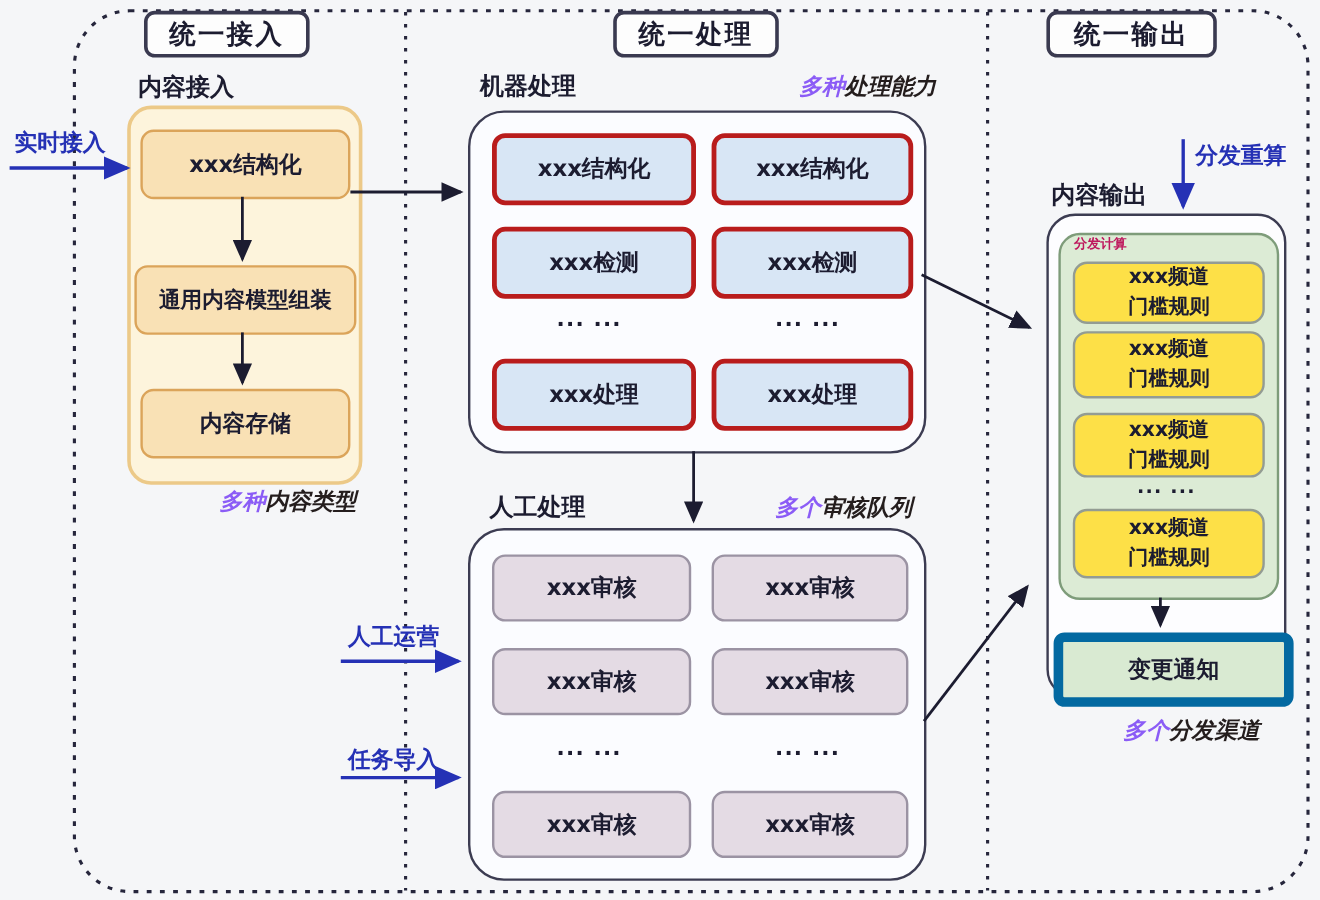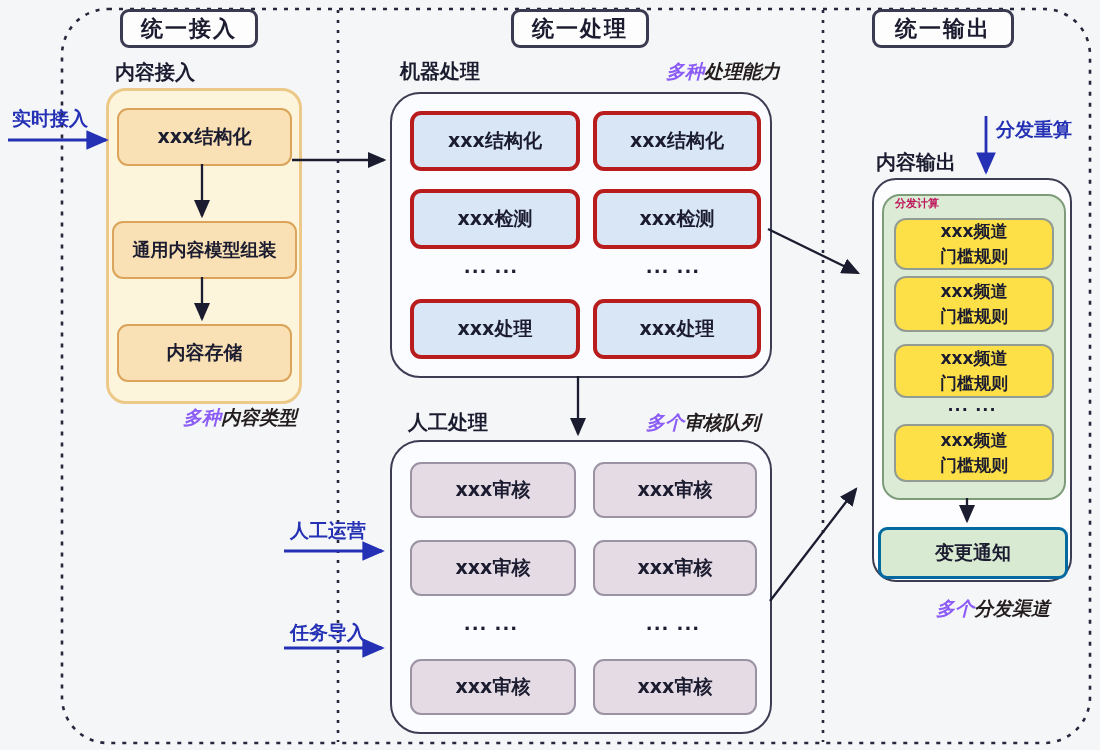--- a/index.html
+++ b/index.html
@@ -33,21 +33,21 @@
 
   .box{
     position:absolute;z-index:6;
     display:flex;align-items:center;justify-content:center;
     font-weight:bold;font-size:19px;border-radius:11px;text-align:center;
   }
   .access-box{background:#f9e1b5;border:2px solid #dba45a;}
   .machine-box{background:#d8e6f5;border:4px solid #b91c1c;}
   .manual-box{background:#e4dbe4;border:2px solid #9b93a3;}
   .channel-box{background:#fde047;border:2px solid #939c93;font-size:17px;line-height:1.45;flex-direction:column;border-radius:12px;}
-  .notify-box{background:#d9ead2;border:3px solid #0369a1;border-radius:9px;}
+  .notify-box{background:#d9ead2;border:8px solid #0369a1;border-radius:9px;}
 
   .dots{position:absolute;z-index:6;font-weight:bold;font-size:18px;letter-spacing:1px;text-align:center;}
   .green-label{position:absolute;z-index:6;font-size:11px;font-weight:bold;color:#be185d;}
 </style>
 </head>
 <body>
 
 <div id="canvas">
 
   <svg id="bg-svg" class="layer" width="1100" height="750">

